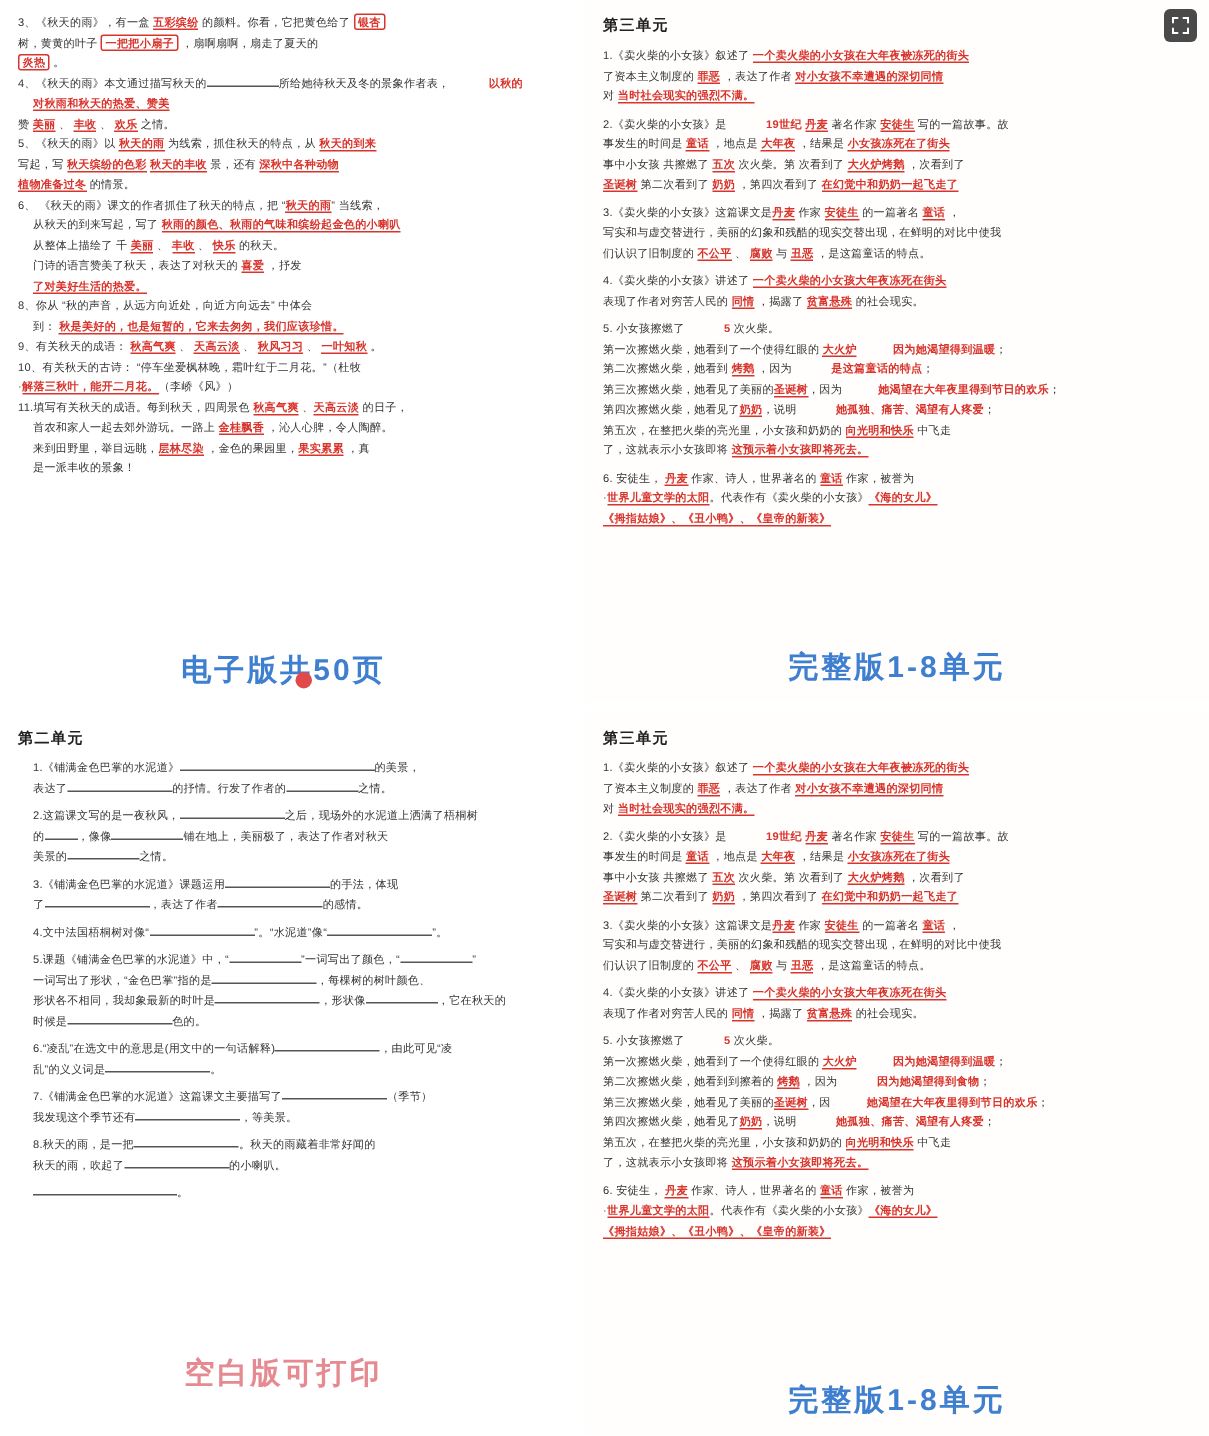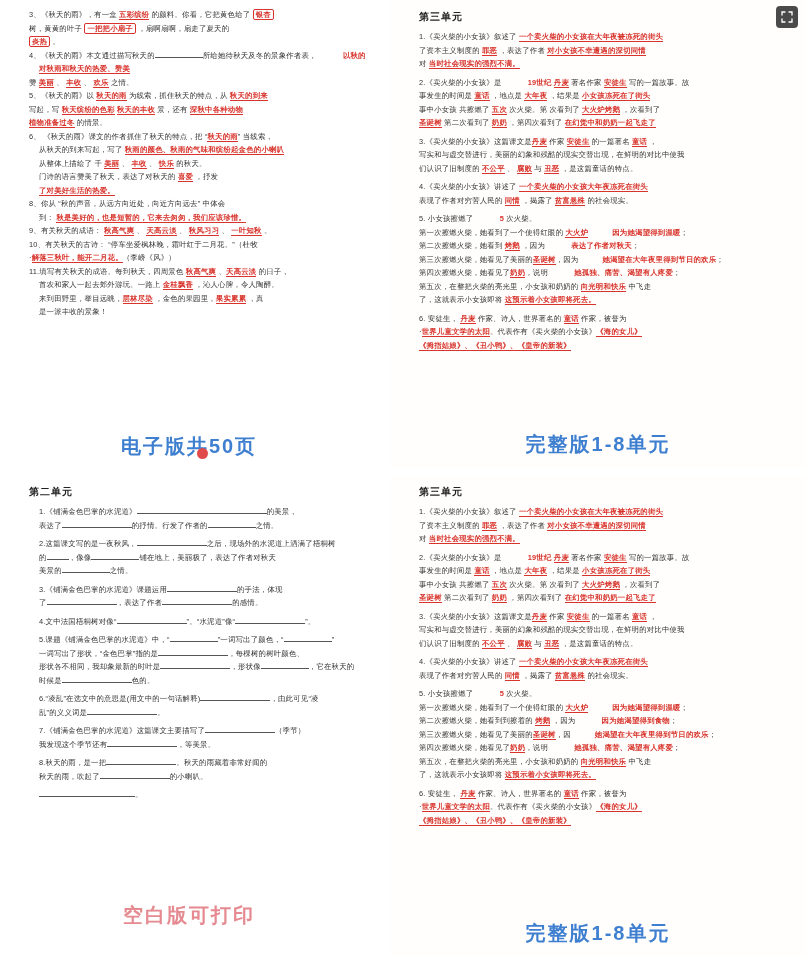--- a/index.html
+++ b/index.html
@@ -23,21 +23,21 @@
   }
   .q-tl { left: 0;     top: 0;     width: 378px; height: 468px; }
   .q-tr { left: 390px; top: 0;     width: 416px; height: 468px; }
   .q-bl { left: 0;     top: 475px; width: 378px; height: 482px; }
   .q-br { left: 390px; top: 475px; width: 416px; height: 482px; }
 
   .sheet {
     position: absolute;
     inset: 0;
     background: #ffffff;
-    padding: 8px 29px;
+    padding: 8px 12px;
   }
   .q-tr .sheet, .q-br .sheet { background:#fffefc; }
 
   
   .expand-icon {
     position: absolute;
     right: 8px; top: 6px;
     width: 22px; height: 22px;
     background: #4a4a4a;
     border-radius: 4px;
@@ -235,21 +235,21 @@
         表现了作者对穷苦人民的 <span class="hand-red-u">同情</span> ，揭露了 <span class="hand-red-u">贫富悬殊</span> 的社会现实。
       </div>
       <div class="gap"></div>
       <div class="line">
         5. 小女孩擦燃了 <span class="hand-red">5</span> 次火柴。
       </div>
       <div class="line">
         第一次擦燃火柴，她看到了一个使得红眼的 <span class="hand-red-u">大火炉</span><span class="hand-red">因为她渴望得到温暖</span>；
       </div>
       <div class="line">
-        第二次擦燃火柴，她看到 <span class="hand-red-u">烤鹅</span> ，因为 <span class="hand-red">表达了作者对秋天</span>；
+        第二次擦燃火柴，她看到 <span class="hand-red-u">烤鹅</span> ，因为 <span class="hand-red">是这篇童话的特点</span>；
       </div>
       <div class="line">
         第三次擦燃火柴，她看见了美丽的<span class="hand-red-u">圣诞树</span>，因为<span class="hand-red">她渴望在大年夜里得到节日的欢乐</span>；
       </div>
       <div class="line">
         第四次擦燃火柴，她看见了<span class="hand-red-u">奶奶</span>，说明 <span class="hand-red">她孤独、痛苦、渴望有人疼爱</span>；
       </div>
       <div class="line">
         第五次，在整把火柴的亮光里，小女孩和奶奶的 <span class="hand-red-u">向光明和快乐</span> 中飞走
       </div>

